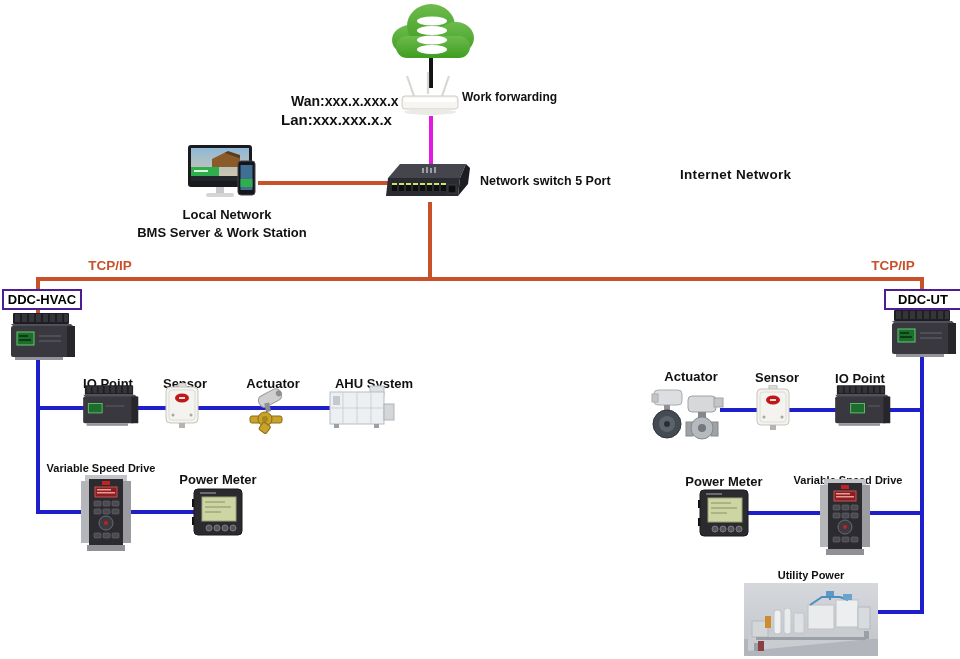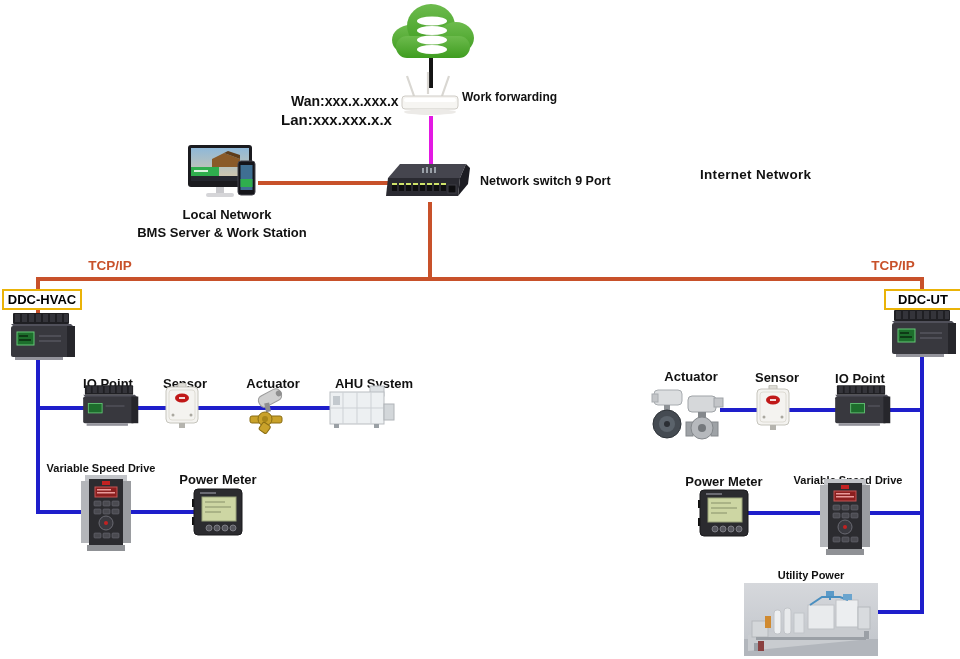--- a/index.html
+++ b/index.html
@@ -8,21 +8,21 @@
   .line{position:absolute;}
   .h-line{height:4px;}
   .v-line{width:4px;}
   .orange{background:var(--tcpip-line,#c8512a);}
   .blue{background:var(--field-bus-line,#1e1ecb);}
   .magenta{background:var(--uplink-line,#e318e3);}
   .black-line{background:#141414;}
   .lbl{position:absolute;font-weight:bold;color:#111;white-space:nowrap;line-height:1.15;}
   .lbl.center{transform:translateX(-50%);}
   .lbl.orange-text{color:var(--tcpip-line,#c8512a);background:none;}
-  .tagbox{position:absolute;border:2px solid #eab308;background:#fff;font-weight:bold;
+  .tagbox{position:absolute;border:2px solid #4c1d95;background:#fff;font-weight:bold;
           font-size:13px;color:#000;text-align:center;height:17px;line-height:17px;}
   .dev{position:absolute;}
   svg{display:block;}
 </style>
 </head>
 <body>
 
 <div id="canvas">
 
   <div class="line v-line black-line" style="left:429px;top:56px;height:32px;"></div>
@@ -128,22 +128,22 @@
       <rect x="18" y="48" width="28" height="4" rx="2" fill="#d5d5d8"></rect>
       <rect x="50" y="16" width="17" height="34" rx="3" fill="#15151a" stroke="#44444c"></rect>
       <rect x="52.5" y="20" width="12" height="25" fill="#3f6f92"></rect>
       <rect x="52.5" y="34" width="12" height="8" fill="#2fae4e"></rect>
     </svg>
   </div>
 
   <div class="lbl" style="left:291px;top:93px;font-size:14px;">Wan:xxx.x.xxx.x</div>
   <div class="lbl" style="left:281px;top:111px;font-size:15px;text-align:right;">Lan:xxx.xxx.x.x</div>
   <div class="lbl" style="left:462px;top:91px;font-size:12px;">Work forwarding</div>
-  <div class="lbl" style="left:480px;top:174px;font-size:12.5px;">Network switch 9 Port</div>
-  <div class="lbl" style="left:700px;top:167px;font-size:13.5px;letter-spacing:.3px;">Internet Network</div>
+  <div class="lbl" style="left:480px;top:174px;font-size:12.5px;">Network switch 5 Port</div>
+  <div class="lbl" style="left:680px;top:167px;font-size:13.5px;letter-spacing:.3px;">Internet Network</div>
   <div class="lbl center" style="left:227px;top:208px;font-size:13px;">Local Network</div>
   <div class="lbl center" style="left:222px;top:226px;font-size:13px;">BMS Server &amp; Work Station</div>
   <div class="lbl center orange-text" style="left:110px;top:258px;font-size:13.5px;">TCP/IP</div>
   <div class="lbl center orange-text" style="left:893px;top:258px;font-size:13.5px;">TCP/IP</div>
 
   <div class="tagbox" style="left:2px;top:289px;width:76px;">DDC-HVAC</div>
   <div class="tagbox" style="left:884px;top:289px;width:74px;">DDC-UT</div>
 
   <div class="dev" style="left:4px;top:311px;">
     <svg width="74" height="52" viewBox="0 0 72 52">

